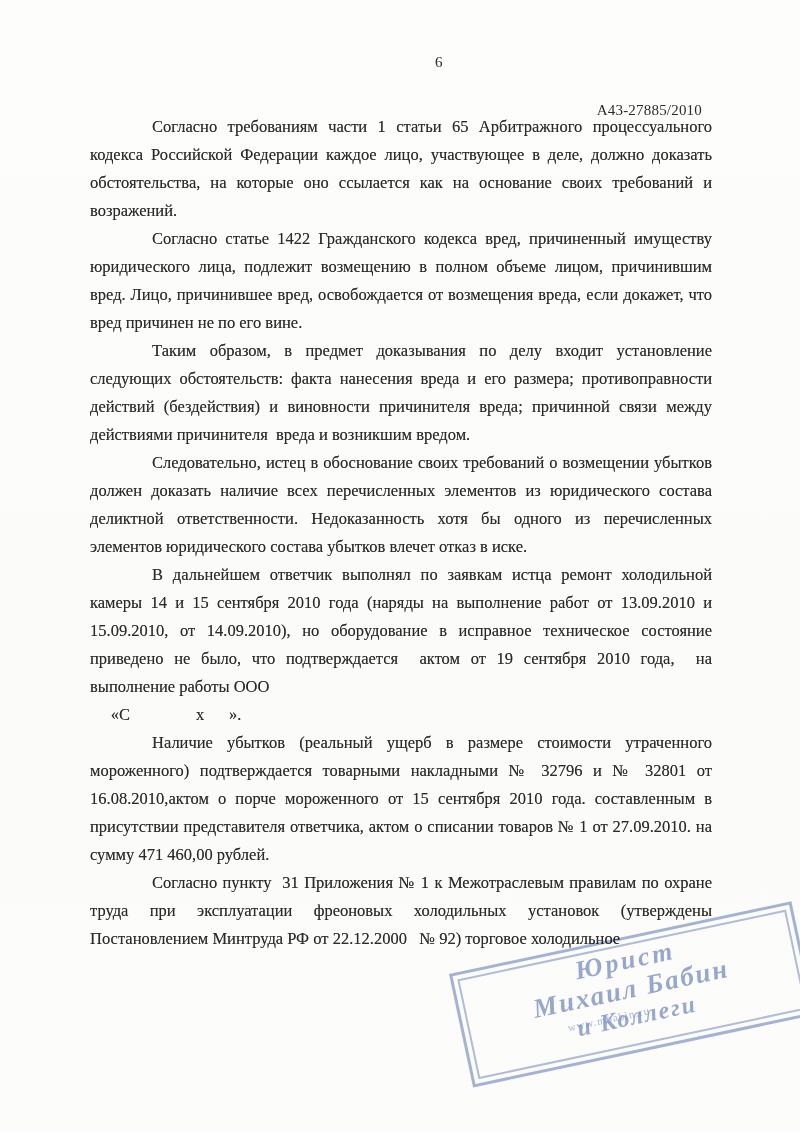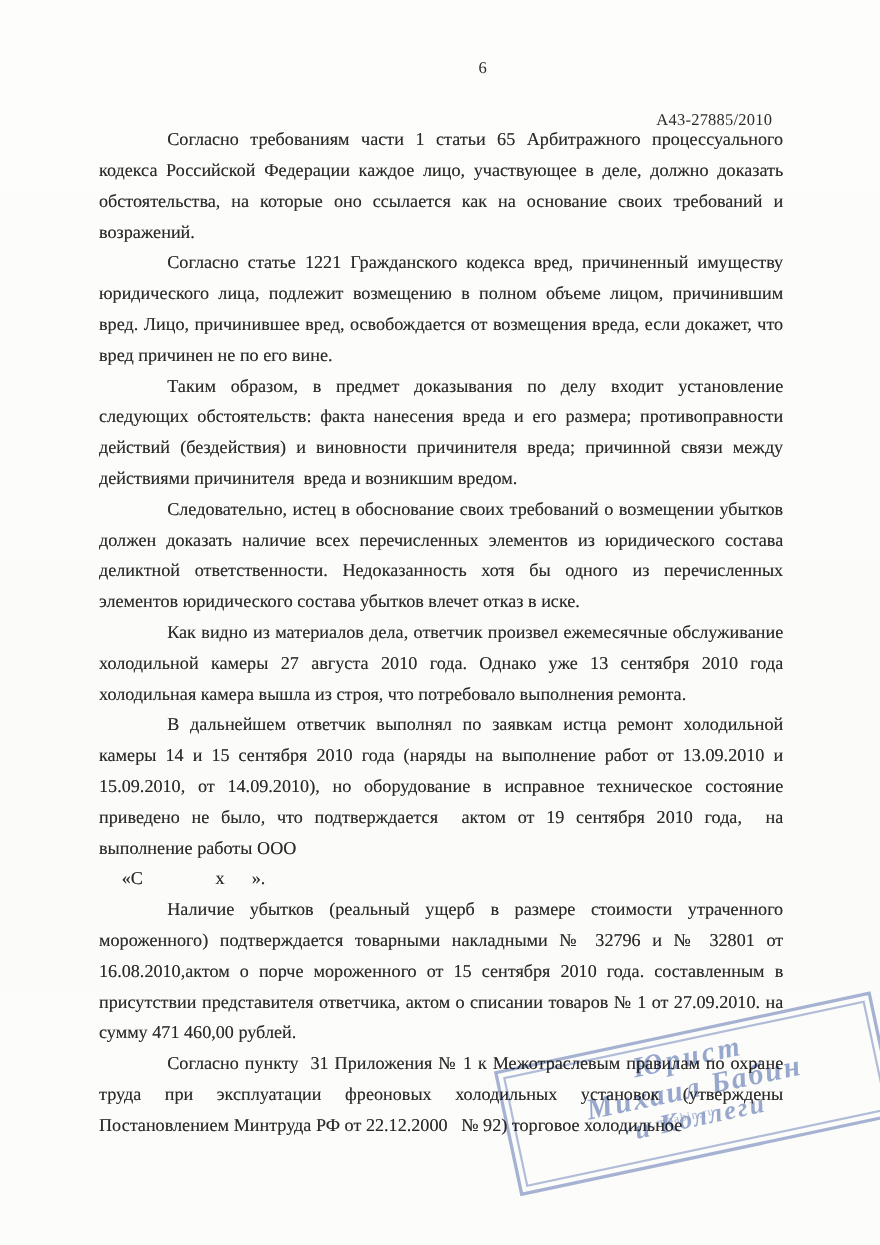--- a/index.html
+++ b/index.html
@@ -118,24 +118,23 @@
 
 <div class="page">
 
   <div class="header">
     <span class="page-number">6</span>
     <span class="case-number">А43-27885/2010</span>
   </div>
 
   <div class="content" id="paragraphs">
       <p>Согласно требованиям части 1 статьи 65 Арбитражного процессуального кодекса Российской Федерации каждое лицо, участвующее в деле, должно доказать обстоятельства, на которые оно ссылается как на основание своих требований и возражений.</p>
-      <p>Согласно статье 1221 Гражданского кодекса вред, причиненный имуществу юридического лица, подлежит возмещению в полном объеме лицом, причинившим вред. Лицо, причинившее вред, освобождается от возмещения вреда, если докажет, что вред причинен не по его вине.</p>
+      <p>Согласно статье 1422 Гражданского кодекса вред, причиненный имуществу юридического лица, подлежит возмещению в полном объеме лицом, причинившим вред. Лицо, причинившее вред, освобождается от возмещения вреда, если докажет, что вред причинен не по его вине.</p>
       <p>Таким образом, в предмет доказывания по делу входит установление следующих обстоятельств: факта нанесения вреда и его размера; противоправности действий (бездействия) и виновности причинителя вреда; причинной связи между действиями причинителя&nbsp; вреда и возникшим вредом.</p>
       <p>Следовательно, истец в обоснование своих требований о возмещении убытков должен доказать наличие всех перечисленных элементов из юридического состава деликтной ответственности. Недоказанность хотя бы одного из перечисленных элементов юридического состава убытков влечет отказ в иске.</p>
-      <p>Как видно из материалов дела, ответчик произвел ежемесячные обслуживание холодильной камеры 27 августа 2010 года. Однако уже 13 сентября 2010 года холодильная камера вышла из строя, что потребовало выполнения ремонта.</p>
       <p>В дальнейшем ответчик выполнял по заявкам истца ремонт холодильной камеры 14 и 15 сентября 2010 года (наряды на выполнение работ от 13.09.2010 и 15.09.2010, от 14.09.2010), но оборудование в исправное техническое состояние приведено не было, что подтверждается&nbsp; актом от 19 сентября 2010 года,&nbsp; на выполнение работы ООО<br>&nbsp;&nbsp;&nbsp;&nbsp;&nbsp;«С&nbsp;&nbsp;&nbsp;&nbsp;&nbsp;&nbsp;&nbsp;&nbsp;&nbsp;&nbsp;&nbsp;&nbsp;&nbsp;&nbsp;&nbsp;&nbsp;х&nbsp;&nbsp;&nbsp;&nbsp;&nbsp;&nbsp;».</p>
       <p>Наличие убытков (реальный ущерб в размере стоимости утраченного мороженного) подтверждается товарными накладными № 32796 и № 32801 от 16.08.2010,актом о порче мороженного от 15 сентября 2010 года. составленным в присутствии представителя ответчика, актом о списании товаров № 1 от 27.09.2010. на сумму 471 460,00 рублей.</p>
       <p>Согласно пункту&nbsp; 31 Приложения № 1 к Межотраслевым правилам по охране труда при эксплуатации фреоновых холодильных установок (утверждены Постановлением Минтруда РФ от 22.12.2000&nbsp;&nbsp;&nbsp;№ 92) торговое холодильное</p>
     </div>
 
   <div class="stamp">
     <div class="stamp-inner">
       <div class="stamp-line-1">Юрист</div>
       <div class="stamp-line-2">Михаил Бабин</div>
       <div class="stamp-line-3">и Коллеги</div>

